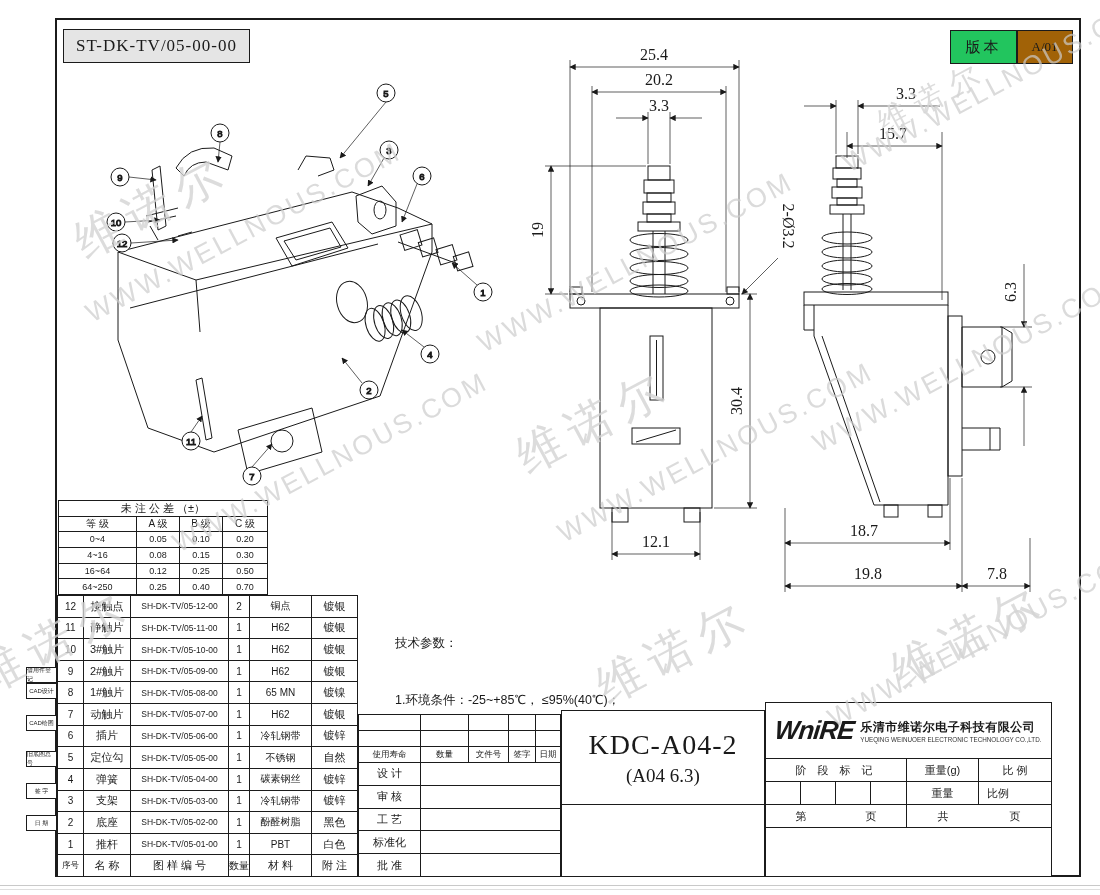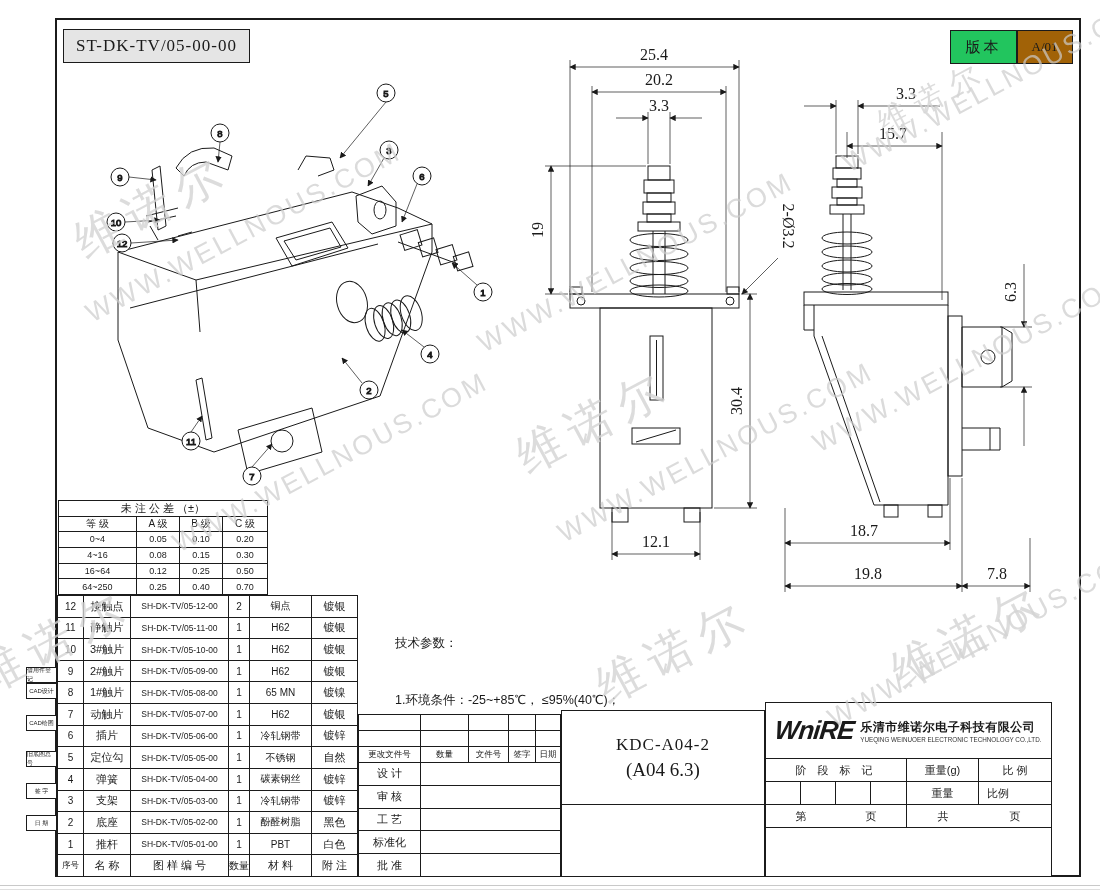--- a/index.html
+++ b/index.html
@@ -370,39 +370,39 @@
     <div></div>
       <div></div>
       <div></div>
       <div></div>
       <div></div>
     <div></div>
       <div></div>
       <div></div>
       <div></div>
       <div></div>
-    <div class="f8">更改文件号</div>
+    <div class="f8">使用寿命</div>
     <div class="f8">数量</div>
     <div class="f8">文件号</div>
     <div class="f8">签字</div>
     <div class="f8">日期</div>
     <div class="f11">设 计</div>
       <div class="sp4"></div>
     <div class="f11">审 核</div>
       <div class="sp4"></div>
     <div class="f11">工 艺</div>
       <div class="sp4"></div>
     <div class="f11">标准化</div>
       <div class="sp4"></div>
     <div class="f11">批 准</div>
       <div class="sp4"></div>
   </div>
 
   <div class="box blk" style="left:561px;top:710px;width:204px;height:95px;background:#fff;display:flex;flex-direction:column;align-items:center;justify-content:center;gap:4px;">
-    <div class="serif" style="font-size:17px;letter-spacing:1px;">KDC-A04-2</div>
+    <div class="serif" style="font-size:28px;letter-spacing:1px;">KDC-A04-2</div>
     <div class="serif" style="font-size:19px;">(A04 6.3)</div>
   </div>
   <div class="box blk" style="left:561px;top:803.5px;width:204px;height:73.5px;background:#fff;"></div>
 
   <div class="box blk" style="left:765px;top:702px;width:287px;height:57px;background:#fff;display:flex;align-items:center;justify-content:center;gap:6px;">
     <div style="font-size:26px;font-weight:bold;font-style:italic;letter-spacing:-1px;transform:skewX(-6deg);">WniRE</div>
     <div style="display:flex;flex-direction:column;align-items:flex-start;">
       <div style="font-size:12px;font-weight:bold;letter-spacing:.5px;">乐清市维诺尔电子科技有限公司</div>
       <div style="font-size:6.3px;color:#333;">YUEQING WEINUOER ELECTRONIC TECHNOLOGY CO.,LTD.</div>
     </div>

